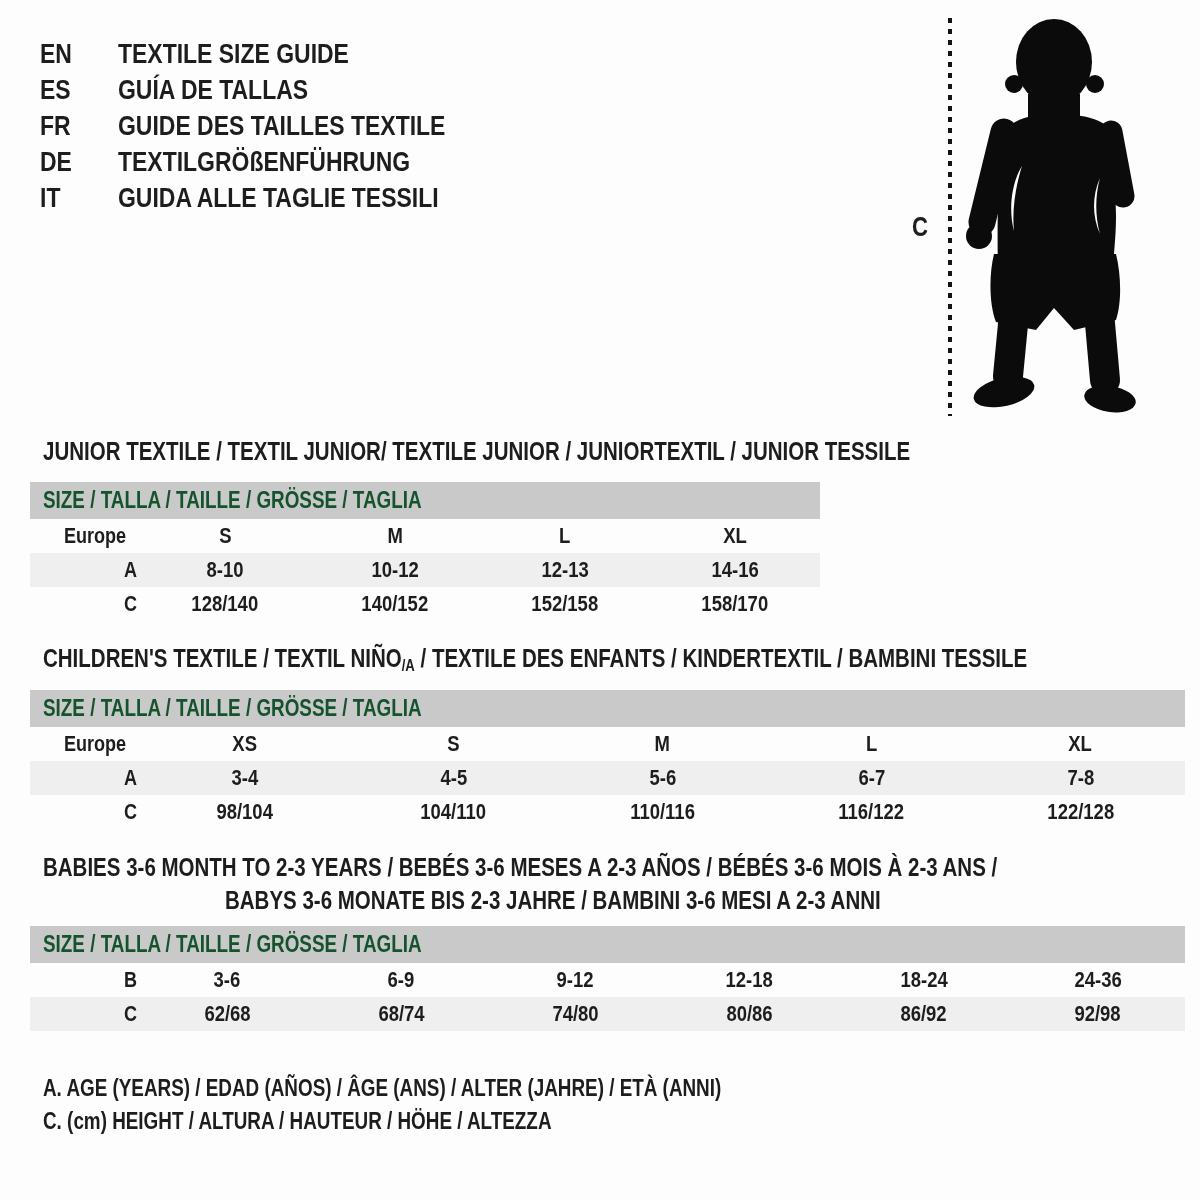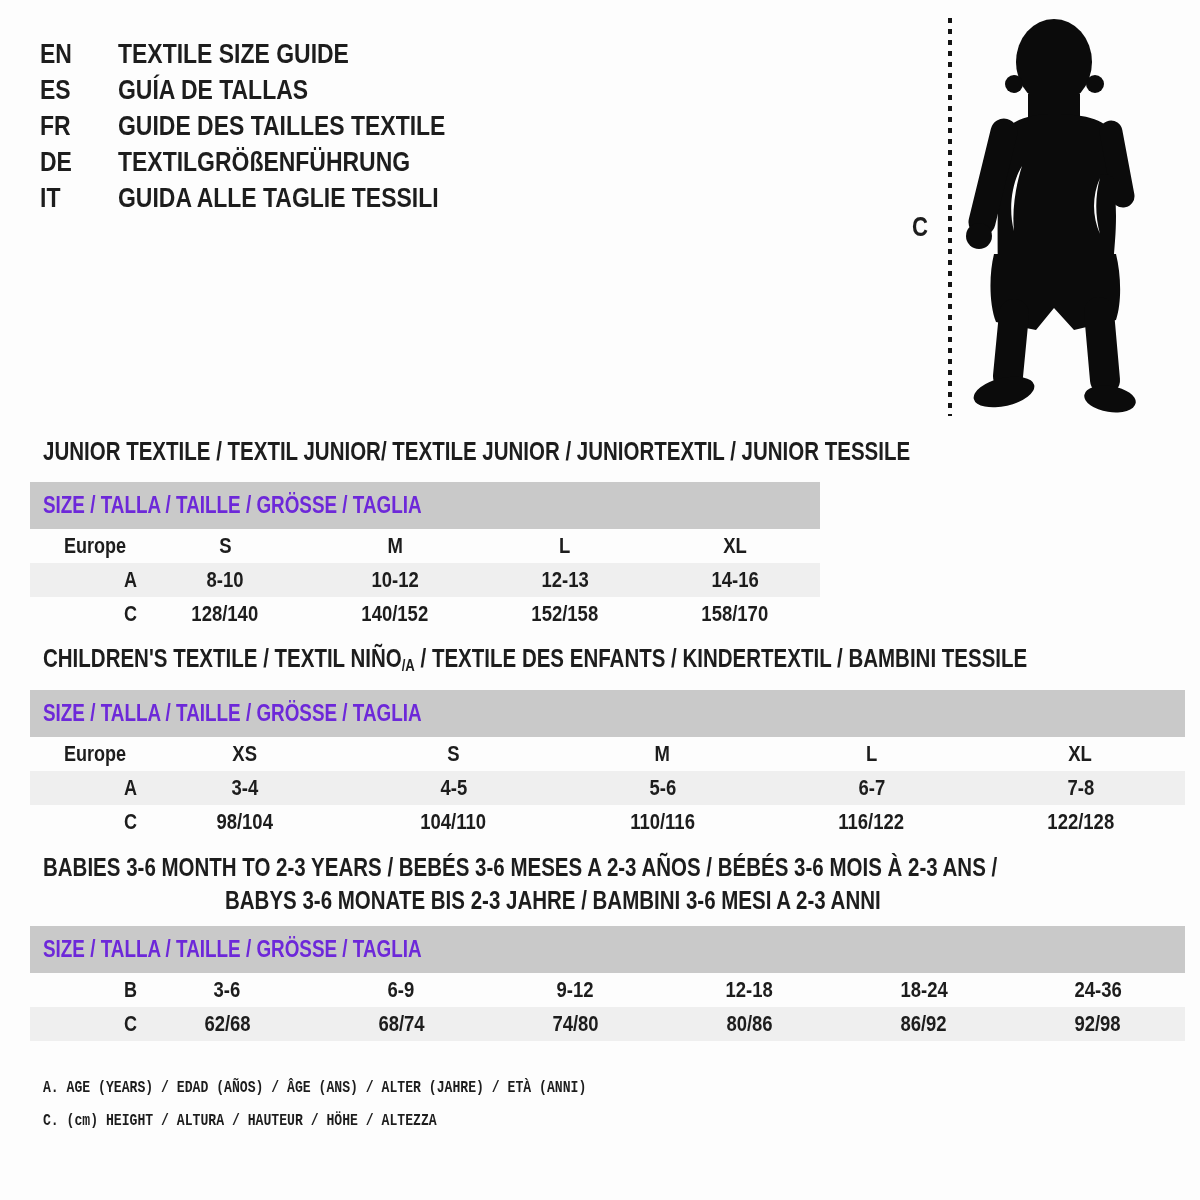--- a/index.html
+++ b/index.html
@@ -30,28 +30,28 @@
   .sub-small { font-size:16px; vertical-align:-4px; }
 
   
   table.size-table {
     position:absolute; border-collapse:collapse; table-layout:fixed;
     font-size:22px; color:#1d1d1d;
   }
   table.size-table td { padding:0; text-align:center; vertical-align:middle; }
   table.size-table td.lbl { text-align:right; padding-left:13px; }
   tr.bar-row td {
-    background:#c9c9c9; color:#6d28d9; text-align:left; padding-left:13px;
-    height:47px; font-size:23px;
+    background:#c9c9c9; color:#14532d; text-align:left; padding-left:13px;
+    height:37px; font-size:23px;
   }
   tr.data-row td { height:34px; }
   tr.alt td { background:#efefef; }
 
   
-  .legend { position:absolute; left:43px; top:1072px; font-size:16px;font-family:Liberation Mono, monospace; }
+  .legend { position:absolute; left:43px; top:1072px; font-size:23px; }
   .legend-line { height:33px; line-height:33px; }
 </style>
 </head>
 <body>
 
 <div class="page">
 
   <div class="lang-block">
     <div class="lang-row">
       <span><span class="cx">EN</span></span>

